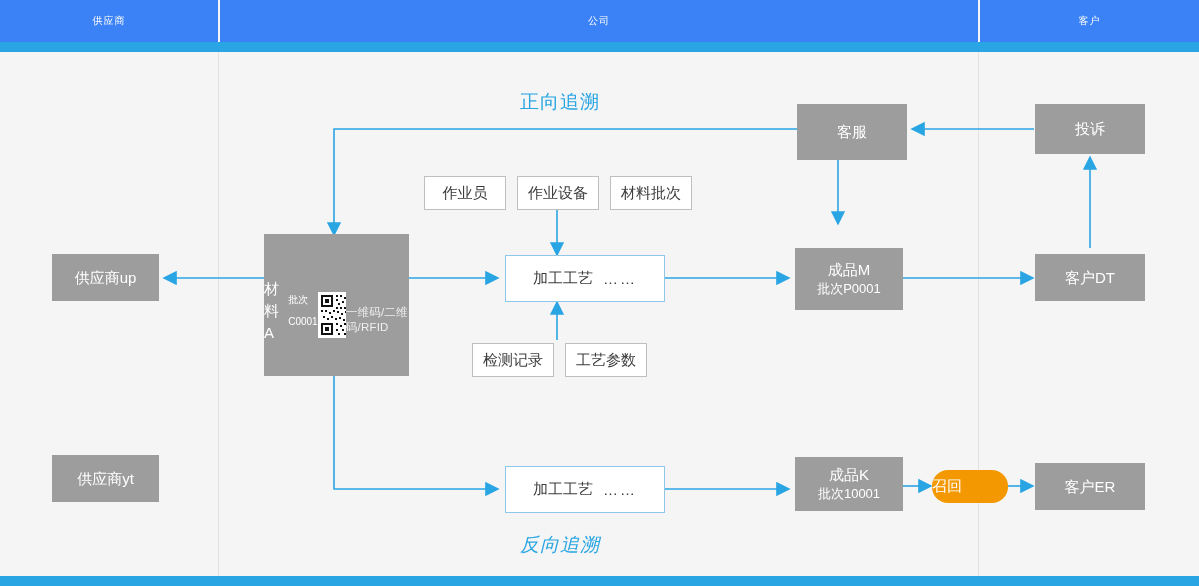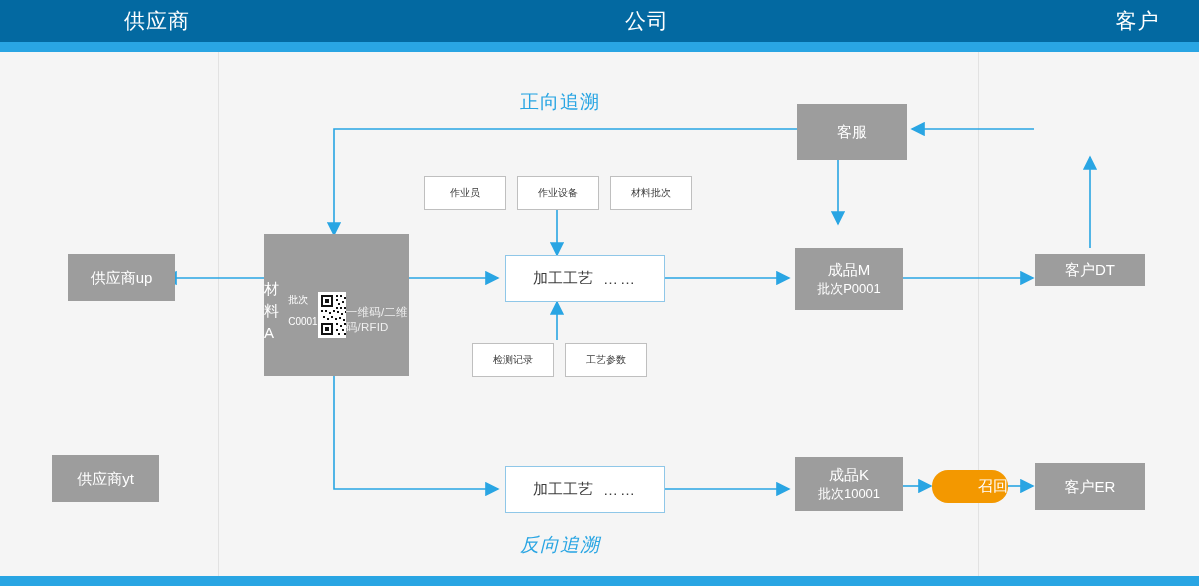--- a/index.html
+++ b/index.html
@@ -24,28 +24,27 @@
   .header {
     position: absolute;
     top: 0; left: 0;
     width: 1199px;
     height: 42px;
   }
   .hdr-seg {
     position: absolute;
     top: 0;
     height: 42px;
-    background: #0369a1;
+    background: #3b82f6;
     color: #ffffff;
-    font-size: 21px;
+    font-size: 10px;
     display: flex;
     align-items: center;
     justify-content: center;
     letter-spacing: 1px;
-    padding-left: 48px;
   }
   .hdr-seg .caret {
     position: absolute;
     bottom: -9px;
     left: 50%;
     margin-left: -8px;
     width: 0; height: 0;
     border-left: 8px solid transparent;
     border-right: 8px solid transparent;
     border-top: 9px solid #4a4a4a;
@@ -127,21 +126,21 @@
     letter-spacing: 0.2px;
   }
 
   
   .wbox {
     position: absolute;
     box-sizing: border-box;
     background: #ffffff;
     border: 1px solid #bfbfbf;
     color: #3c3c3c;
-    font-size: 10px;
+    font-size: 15px;
     display: flex;
     align-items: center;
     justify-content: center;
   }
 
   
   .pbox {
     position: absolute;
     box-sizing: border-box;
     background: #ffffff;
@@ -158,21 +157,21 @@
   
   .pill {
     position: absolute;
     box-sizing: border-box;
     background: #f39800;
     color: #ffffff;
     border-radius: 16px;
     font-size: 15px;
     display: flex;
     align-items: center;
-    justify-content: flex-end;
+    justify-content: flex-start;
   }
 
   
   .big-label {
     position: absolute;
     color: #29a5e3;
     font-size: 19px;
     letter-spacing: 1px;
   }
 
@@ -249,32 +248,35 @@
       </g>
     </svg>
 
     <div class="big-label" style="left:520px; top:37px;">正向追溯</div>
     <div class="big-label" style="left:520px; top:480px;font-style:italic;">反向追溯</div>
 
     <div class="node" style="left:797px; top:52px; width:110px; height:56px;">
       <span>客服</span>
     </div>
 
+    <div class="node" style="left:1035px; top:52px; width:110px; height:50px;">
+      <span>投诉</span>
+    </div>
 
     <div class="wbox" style="left:424px; top:124px; width:82px; height:34px;">
       <span>作业员</span>
     </div>
     <div class="wbox" style="left:517px; top:124px; width:82px; height:34px;">
       <span>作业设备</span>
     </div>
     <div class="wbox" style="left:610px; top:124px; width:82px; height:34px;">
       <span>材料批次</span>
     </div>
 
-    <div class="node" style="left:52px; top:202px; width:107px; height:47px;margin-left:16px;">
+    <div class="node" style="left:52px; top:202px; width:107px; height:47px;">
       <span>供应商up</span>
     </div>
 
     <div class="mat-card" style="left:264px; top:182px; width:145px; height:142px;">
       <div class="t1">材料A</div>
       <div class="t2">批次C0001</div>
       <div class="qr">
         <svg width="46" height="46" viewBox="0 0 46 46">
           <rect x="0" y="0" width="46" height="46" fill="#ffffff"></rect>
           <g fill="#111111">
@@ -339,21 +341,21 @@
     <div class="pbox" style="left:505px; top:203px; width:160px; height:47px;">
       <span>加工工艺</span>
       <span class="dots">……</span>
     </div>
 
     <div class="node" style="left:795px; top:196px; width:108px; height:62px;">
       <span>成品M</span>
       <span class="sub">批次P0001</span>
     </div>
 
-    <div class="node" style="left:1035px; top:202px; width:110px; height:32px;">
+    <div class="node" style="left:1035px; top:202px; width:110px; height:47px;">
       <span>客户DT</span>
     </div>
 
     <div class="wbox" style="left:472px; top:291px; width:82px; height:34px;">
       <span>检测记录</span>
     </div>
     <div class="wbox" style="left:565px; top:291px; width:82px; height:34px;">
       <span>工艺参数</span>
     </div>
 

